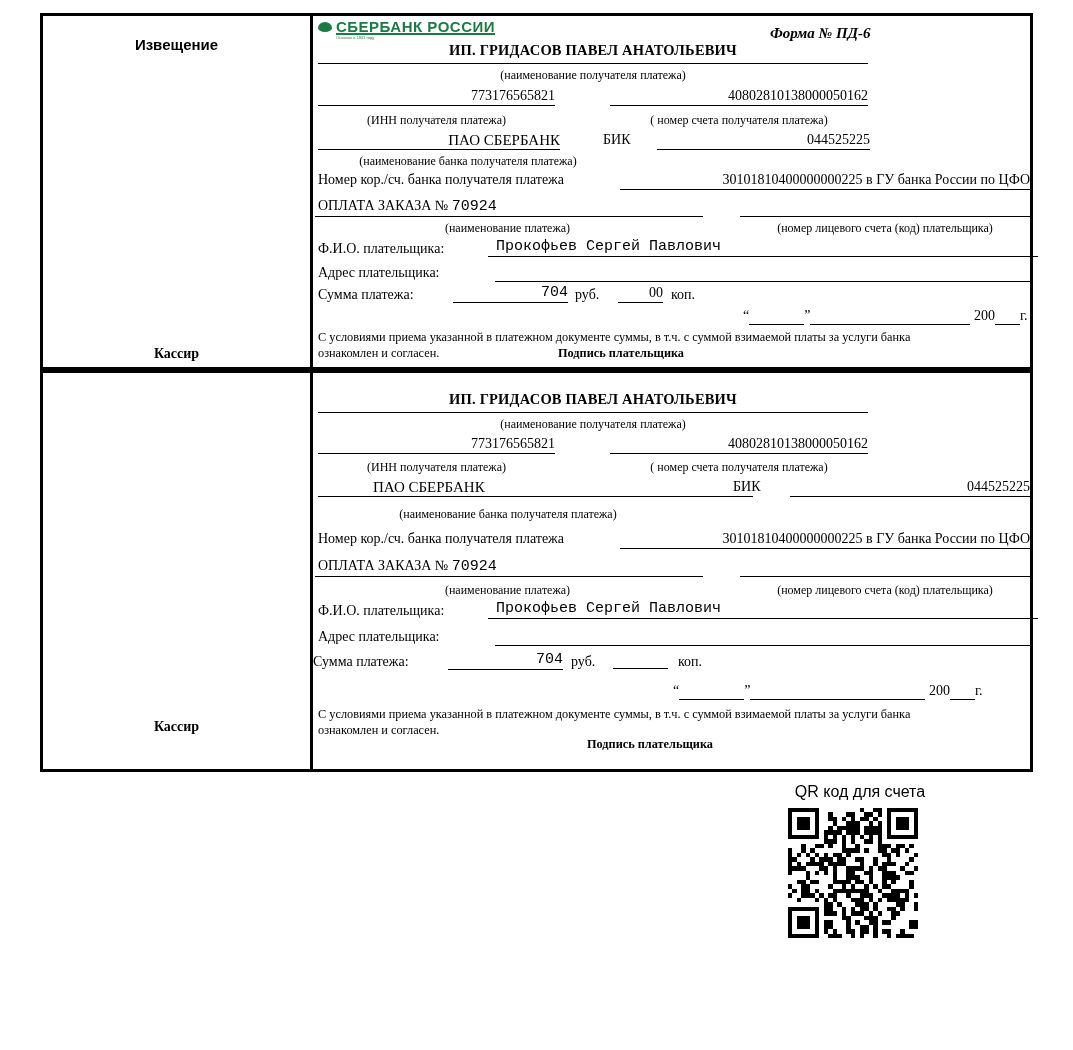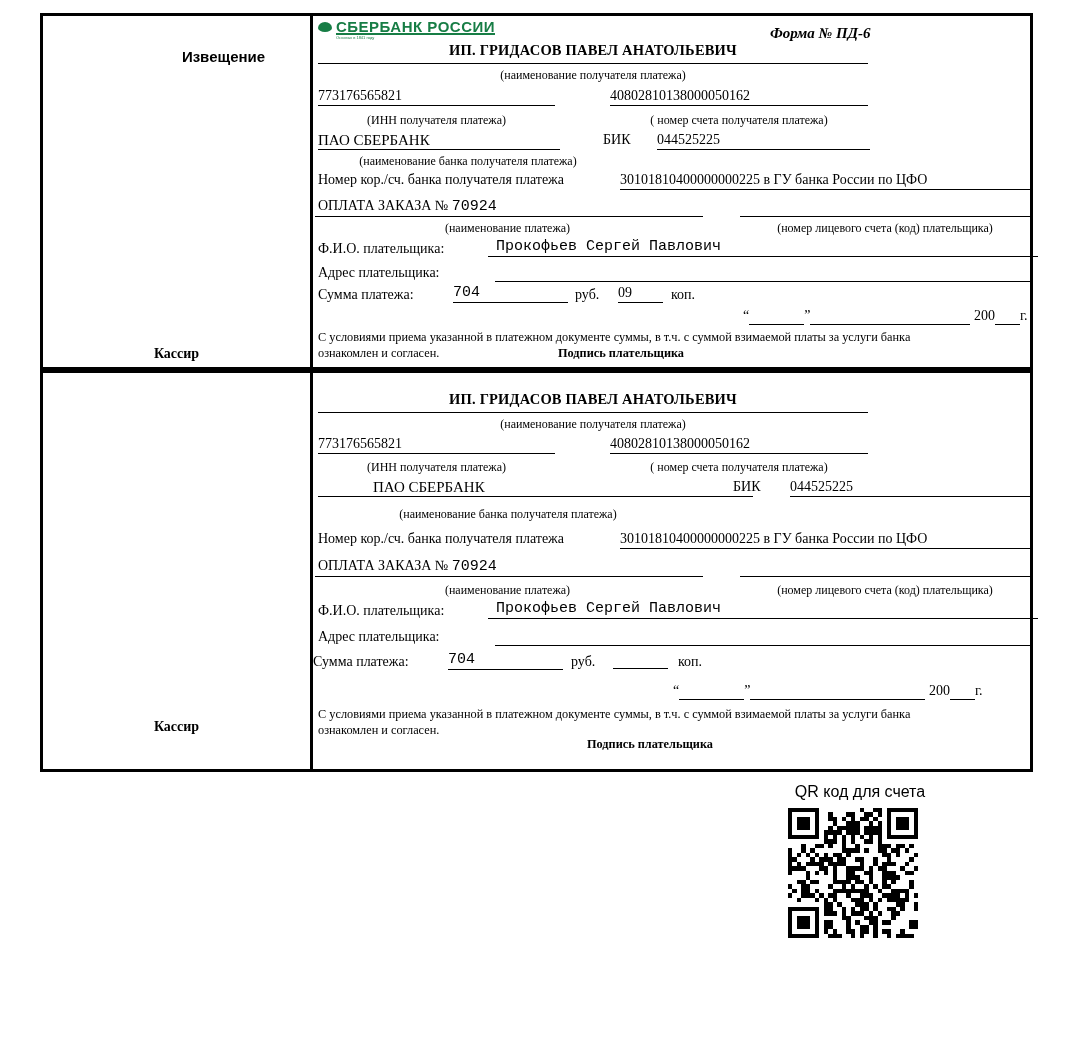--- a/index.html
+++ b/index.html
@@ -3,21 +3,21 @@
 <meta charset="utf-8">
 <style>
   html,body{margin:0;padding:0;background:#ffffff;}
   #page{position:relative;width:1073px;height:1050px;background:#ffffff;overflow:hidden;
         font-family:"Liberation Serif",serif;color:#000;}
   .section{position:absolute;left:40px;width:993px;border:3px solid #000;display:flex;box-sizing:border-box;background:#fff;}
   .left-cell{width:267px;flex:none;border-right:3px solid #000;position:relative;}
   .right-cell{flex:1;position:relative;font-size:14px;}
   .row{position:absolute;white-space:nowrap;line-height:18px;}
   .lbl{font-size:12px;}
-  .blank{display:inline-block;border-bottom:1px solid #000;text-align:left;vertical-align:bottom;}
+  .blank{display:inline-block;border-bottom:1px solid #000;text-align:right;vertical-align:bottom;}
   .hline{position:absolute;border-bottom:1px solid #000;height:0;}
   .sans{font-family:Liberation Mono, monospace;}
   .bold{font-weight:bold;}
   .center{text-align:center;}
   .section-title-sans{position:absolute;width:100%;text-align:center;font-family:"Liberation Sans",sans-serif;font-weight:bold;font-size:15px;}
   .section-title-serif{position:absolute;width:100%;text-align:center;font-weight:bold;font-size:15px;}
   .logo-wrap{display:flex;align-items:flex-start;}
   .logo-icon{width:14px;height:10px;background:#177d45;border-radius:50% 50% 50% 50%/60% 60% 40% 40%;margin-right:4px;margin-top:1px;}
   .logo-text-block{display:flex;flex-direction:column;}
   .logo-main{font-family:"Liberation Sans",sans-serif;font-weight:bold;font-size:15px;color:#177d45;letter-spacing:.5px;border-bottom:2px solid #177d45;line-height:12px;}
@@ -27,21 +27,21 @@
   .agree{font-size:12.3px;line-height:15px;}
   .qr-caption{position:absolute;top:783px;left:740px;width:240px;text-align:center;font-family:"Liberation Sans",sans-serif;font-size:16px;}
 </style>
 </head>
 <body>
 
 <div id="page">
 
   <div class="section" style="top:13px;height:357px;">
     <div class="left-cell">
-      <div class="section-title-sans" style="top:32px;margin-left:47px;">Извещение</div>
+      <div class="section-title-sans" style="top:20px;">Извещение</div>
       <div class="section-title-serif" style="top:330px;font-size:14px;">Кассир</div>
     </div>
     <div class="right-cell">
 
       <div class="row" style="top:5px;left:5px;">
         <div class="logo-wrap">
           <div class="logo-icon"></div>
           <div class="logo-text-block">
             <span class="logo-main">СБЕРБАНК РОССИИ</span>
             <span class="logo-sub">Основан в 1841 году</span>
@@ -91,21 +91,21 @@
 
       <div class="row" style="top:248px;left:5px;">Адрес плательщика:</div>
       <div class="hline" style="top:265px;left:182px;width:535px;"></div>
 
       <div class="row" style="top:270px;left:5px;">Сумма платежа:</div>
       <div class="row" style="top:268px;left:140px;">
         <span class="blank sans" style="width:115px;font-size:15px;">704</span>
       </div>
       <div class="row" style="top:270px;left:262px;">руб.</div>
       <div class="row" style="top:268px;left:305px;">
-        <span class="blank" style="width:45px;">09</span>
+        <span class="blank" style="width:45px;">00</span>
       </div>
       <div class="row" style="top:270px;left:358px;">коп.</div>
 
       <div class="row" style="top:291px;left:430px;">
         <span>“</span><span class="blank" style="width:55px;"></span><span>”</span><span class="blank" style="width:160px;"></span> <span>200</span><span class="blank" style="width:25px;"></span><span>г.</span>
       </div>
 
       <div class="row agree" style="top:314px;left:5px;">С условиями приема указанной в платежном документе суммы, в т.ч. с суммой взимаемой платы за услуги банка</div>
       <div class="row agree" style="top:330px;left:5px;">ознакомлен и согласен.</div>
       <div class="row agree bold" style="top:330px;left:245px;">Подпись плательщика</div>

